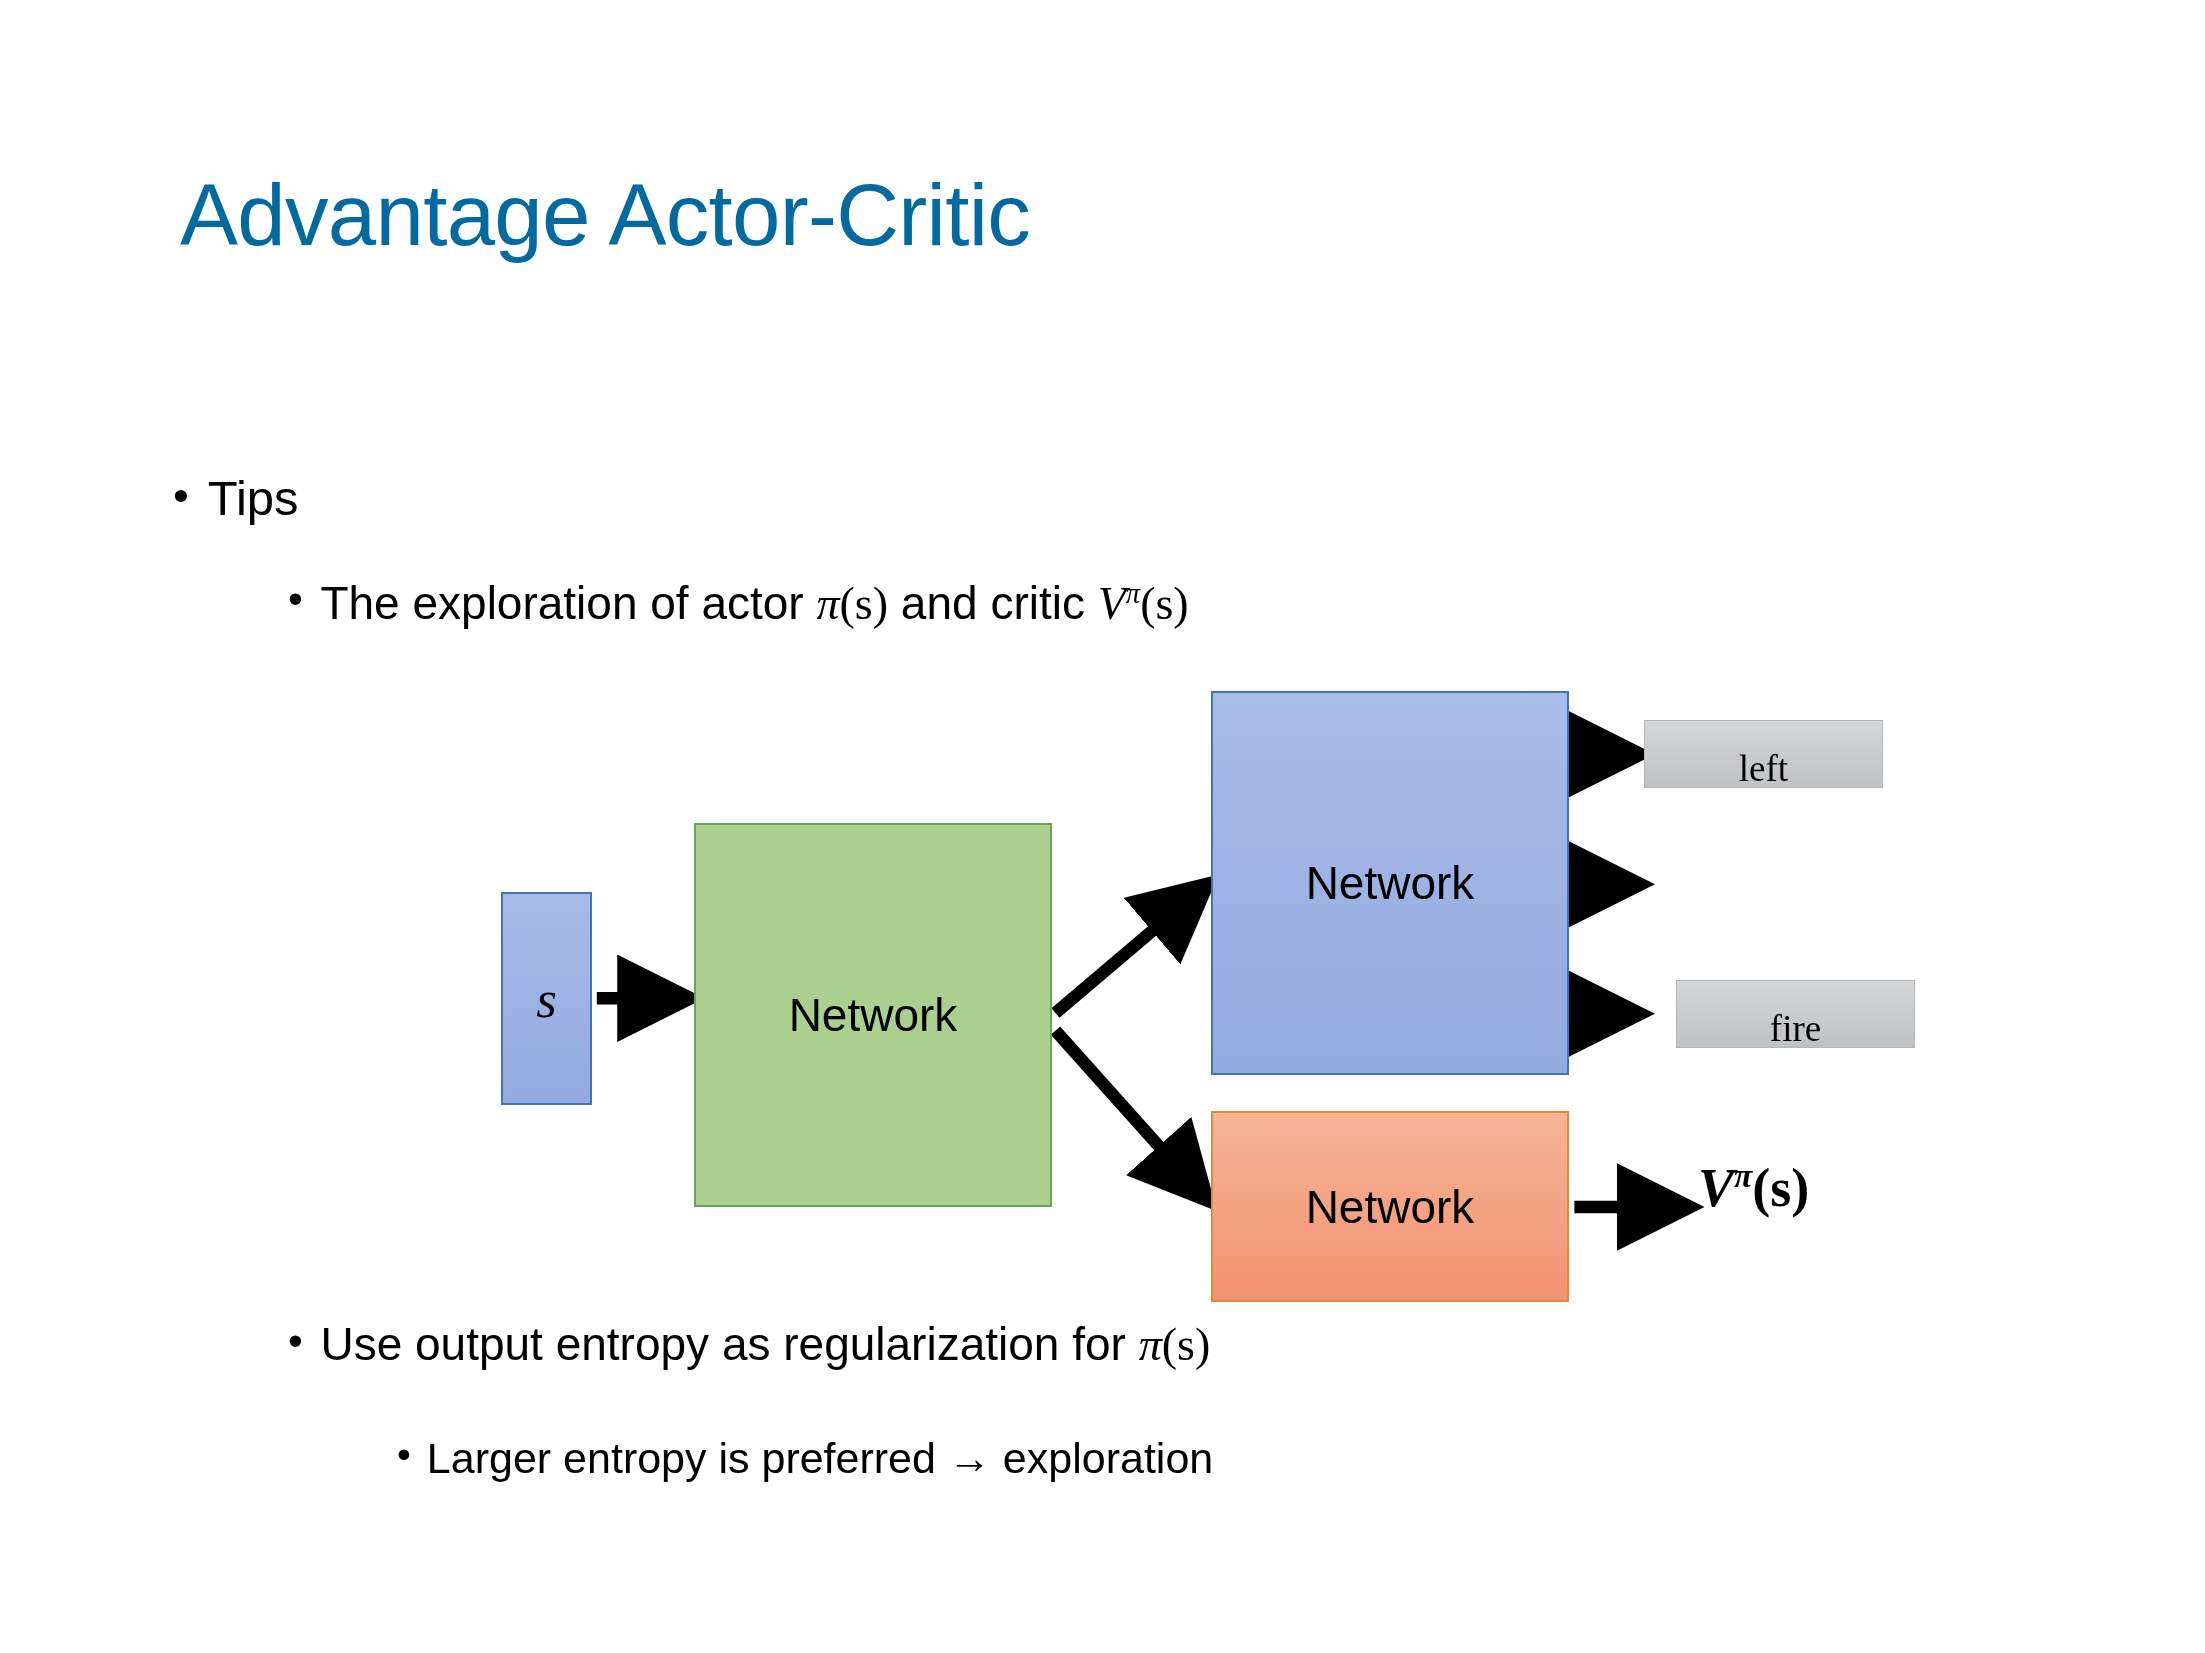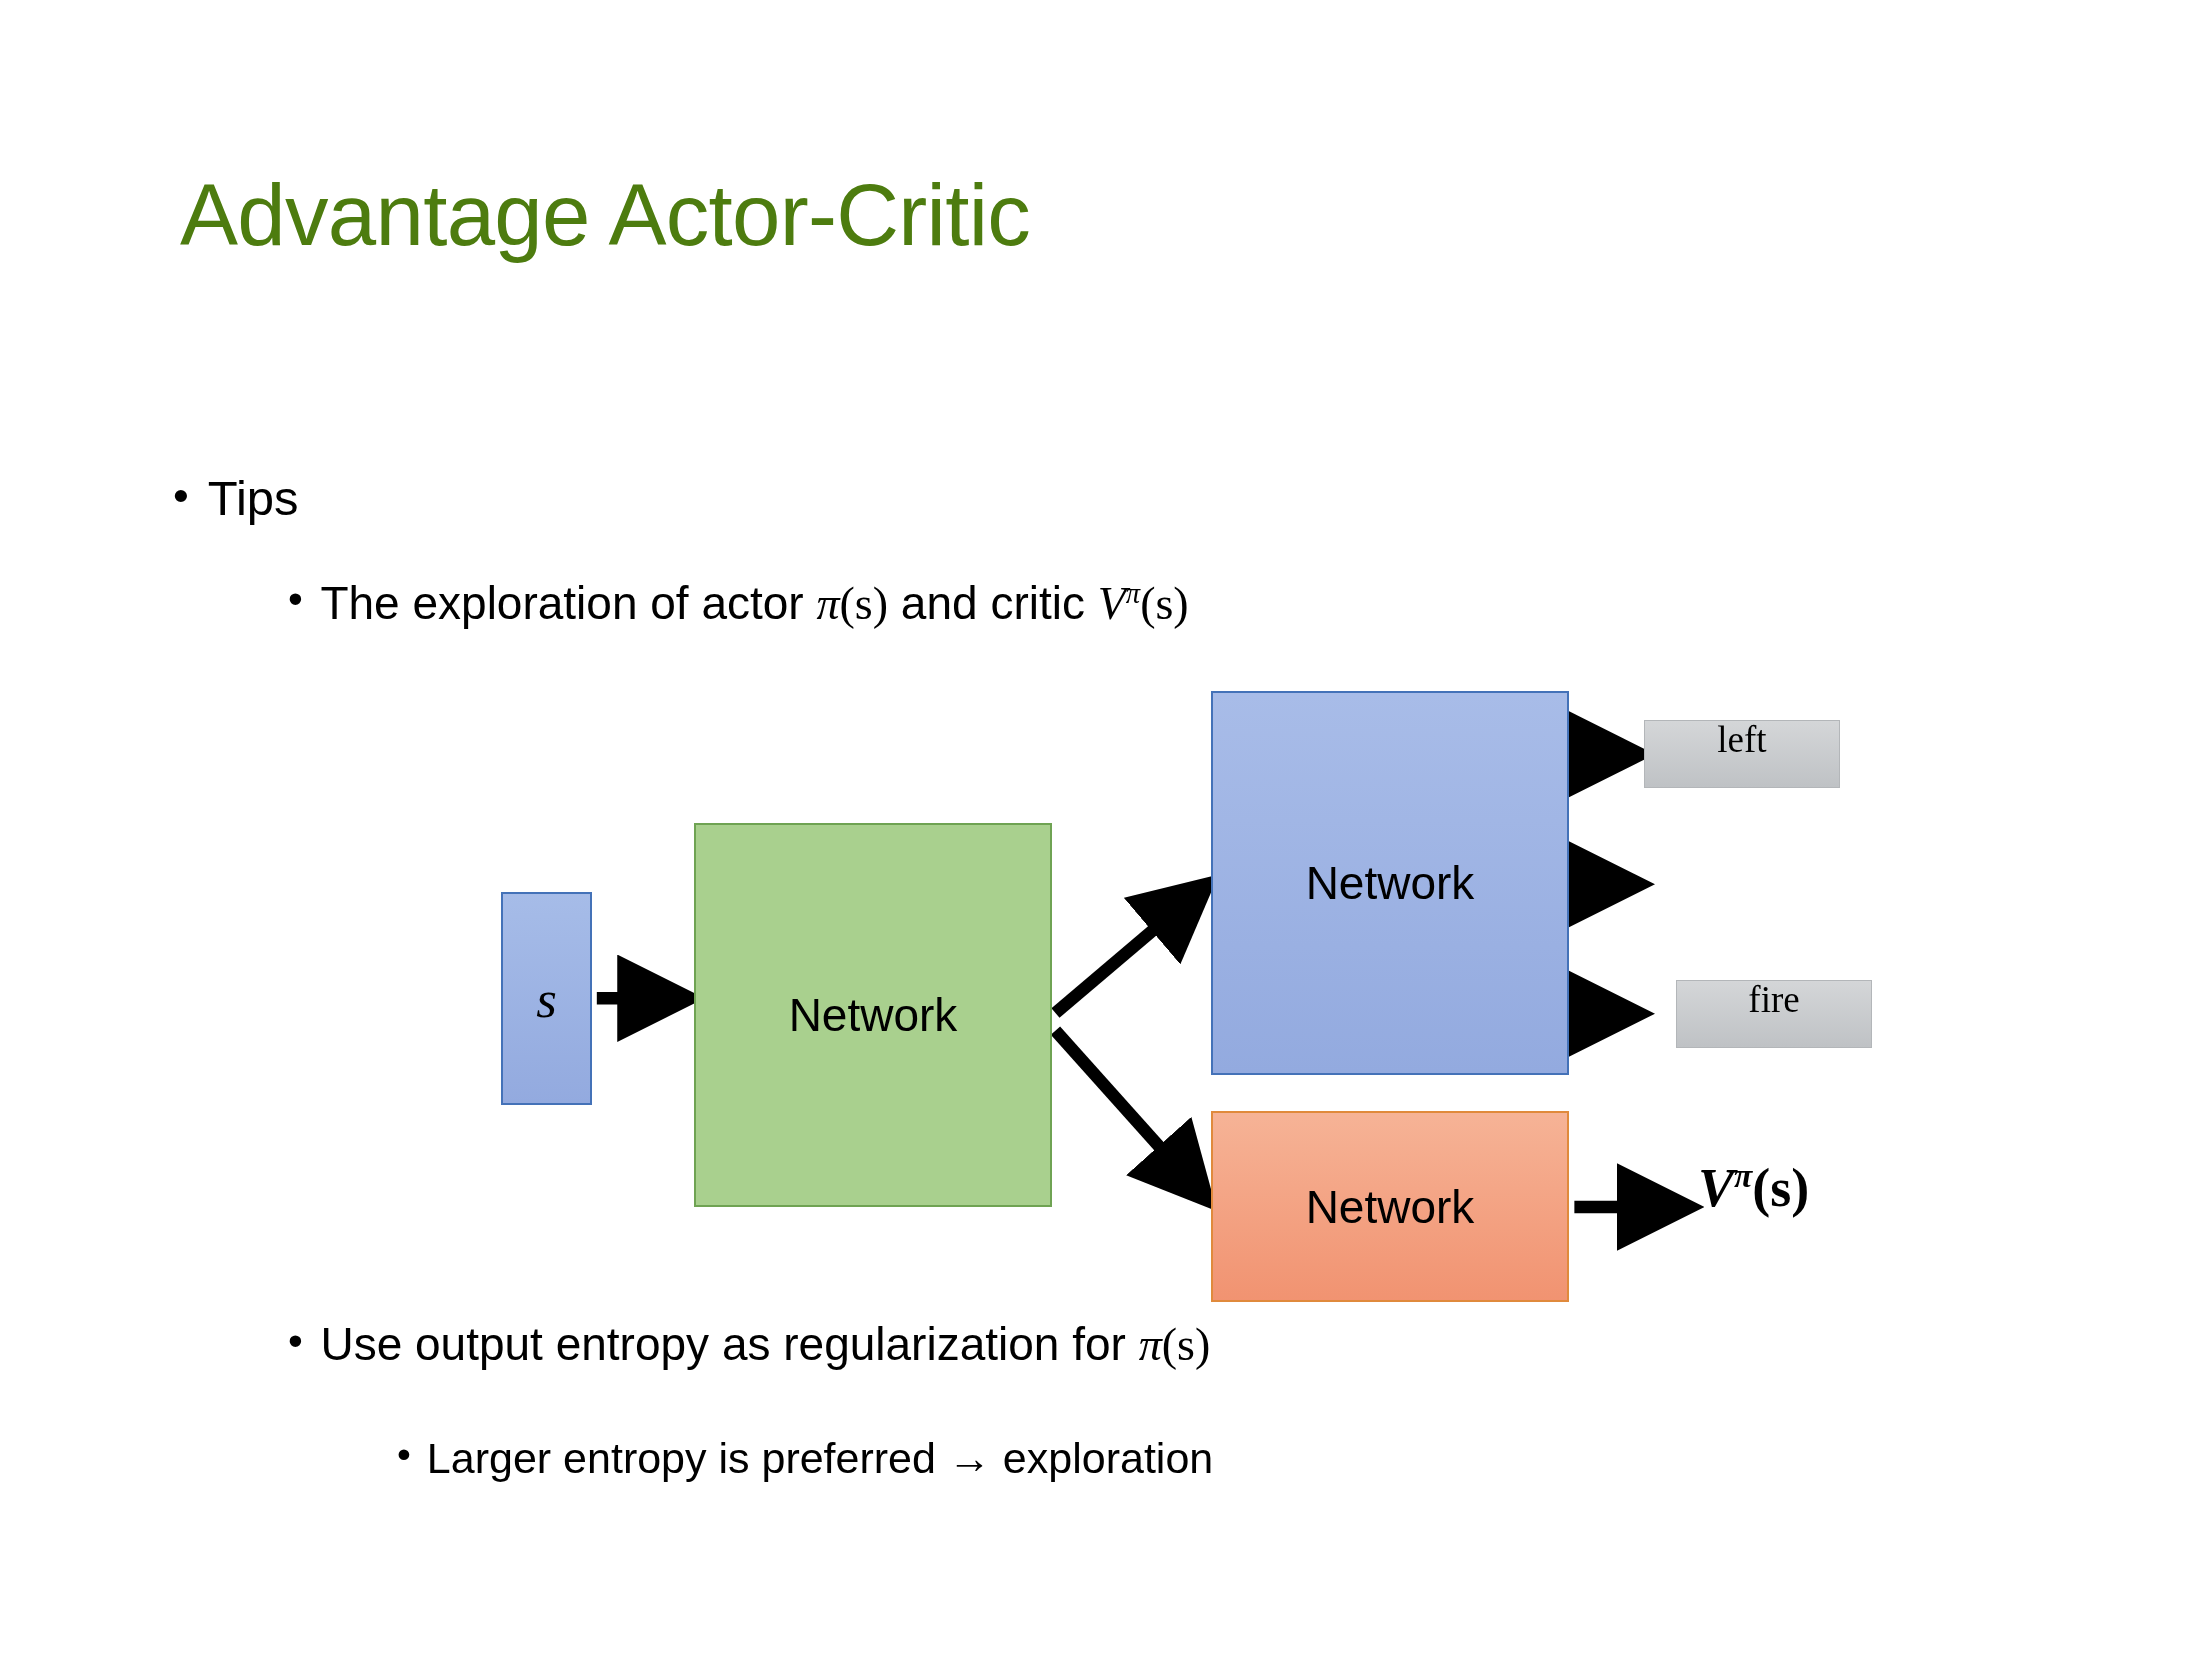--- a/index.html
+++ b/index.html
@@ -19,21 +19,21 @@
 
   
   #slide-title {
     position: absolute;
     left: 180px;
     top: 171px;
     font-size: 87px;
     line-height: 1.0;
     font-weight: 400;
     letter-spacing: -0.7px;
-    color: #4d7c0f;
+    color: #0369a1;
     white-space: nowrap;
   }
 
   
   .bullet-row {
     position: absolute;
     display: flex;
     align-items: flex-start;
     white-space: nowrap;
     color: #000;
@@ -173,26 +173,26 @@
     width: 358px;
     height: 191px;
     background: linear-gradient(180deg, #F6B396 0%, #F19371 100%);
     border: 2.2px solid #E08A3C;
   }
 
   
   .action-box {
     position: absolute;
     box-sizing: border-box;
-    width: 196px;
+    width: 239px;
     height: 68px;
     background: linear-gradient(180deg, #D4D6D8 0%, #BFC2C5 100%);
     border: 1.5px solid #B3B6B9;
     display: flex;
-    align-items: flex-start;
+    align-items: flex-end;
     justify-content: center;
   }
   .action-label {
     font-family: "Liberation Serif", "DejaVu Serif", serif;
     font-size: 37px;
     color: #000;
     line-height: 1;
   }
   #box-action-left  { left: 1644px; top: 720px; }
   #box-action-right { left: 1644px; top: 850px; }

